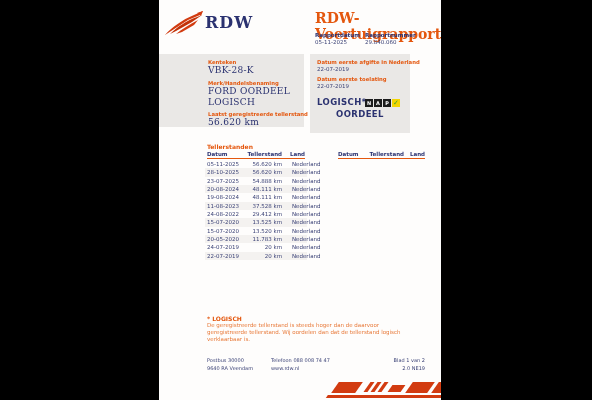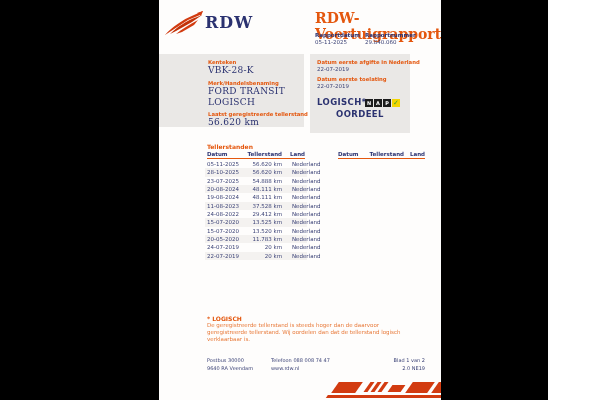--- a/index.html
+++ b/index.html
@@ -1,16 +1,16 @@
 <!DOCTYPE html>
 <html><head>
 <meta charset="utf-8">
 <style>
   html,body{margin:0;padding:0;}
-  #stage{position:relative;width:548px;height:400px;background:#000;overflow:hidden;
+  #stage{position:relative;width:592px;height:400px;background:#000;overflow:hidden;
          font-family:"DejaVu Sans",sans-serif;}
   #page{position:absolute;left:159px;top:0;width:282px;height:400px;background:#fefdfc;overflow:hidden;}
   .abs{position:absolute;}
   
   .brand-text{left:46px;top:13px;font-family:"DejaVu Serif",serif;font-weight:bold;
               font-size:16px;color:#2b3270;letter-spacing:1px;}
   .doc-title{left:156px;top:10px;font-family:"DejaVu Serif",serif;font-weight:bold;
              font-size:14px;color:#e4570e;}
   .meta-lbl{font-size:5.5px;font-weight:bold;color:#2b3270;}
   .meta-val{font-size:5.5px;color:#3c4377;}
@@ -73,21 +73,21 @@
     <div class="abs meta-val" style="left:156px;top:39px;">05-11-2025</div>
     <div class="abs meta-lbl" style="left:206px;top:32px;">Rapportnummer</div>
     <div class="abs meta-val" style="left:206px;top:39px;">29.840.060</div>
 
     <div class="abs panel" style="left:0;top:54px;width:145px;height:73px;"></div>
     <div class="abs panel" style="left:151px;top:54px;width:100px;height:79px;"></div>
 
     <div class="abs lbl-o" style="left:49px;top:59px;">Kenteken</div>
     <div class="abs val-serif" style="left:49px;top:65px;">VBK-28-K</div>
     <div class="abs lbl-o" style="left:49px;top:80px;">Merk/Handelsbenaming</div>
-    <div class="abs val-serif" style="left:49px;top:86px;">FORD TRANSIT</div>
+    <div class="abs val-serif" style="left:49px;top:86px;">FORD OORDEEL</div>
     <div class="abs val-serif" style="left:49px;top:97px;">LOGISCH</div>
     <div class="abs lbl-o" style="left:49px;top:111px;">Laatst geregistreerde tellerstand</div>
     <div class="abs val-serif" style="left:49px;top:117px;">56.620 km</div>
 
     <div class="abs lbl-o" style="left:158px;top:59px;">Datum eerste afgifte in Nederland</div>
     <div class="abs val-sm" style="left:158px;top:66px;">22-07-2019</div>
     <div class="abs lbl-o" style="left:158px;top:76px;">Datum eerste toelating</div>
     <div class="abs val-sm" style="left:158px;top:83px;">22-07-2019</div>
     <div class="abs oordeel" style="left:158px;top:97px;">LOGISCH*</div>
     <div class="abs oordeel" style="left:158px;top:109px;margin-left:19px;">OORDEEL</div>

